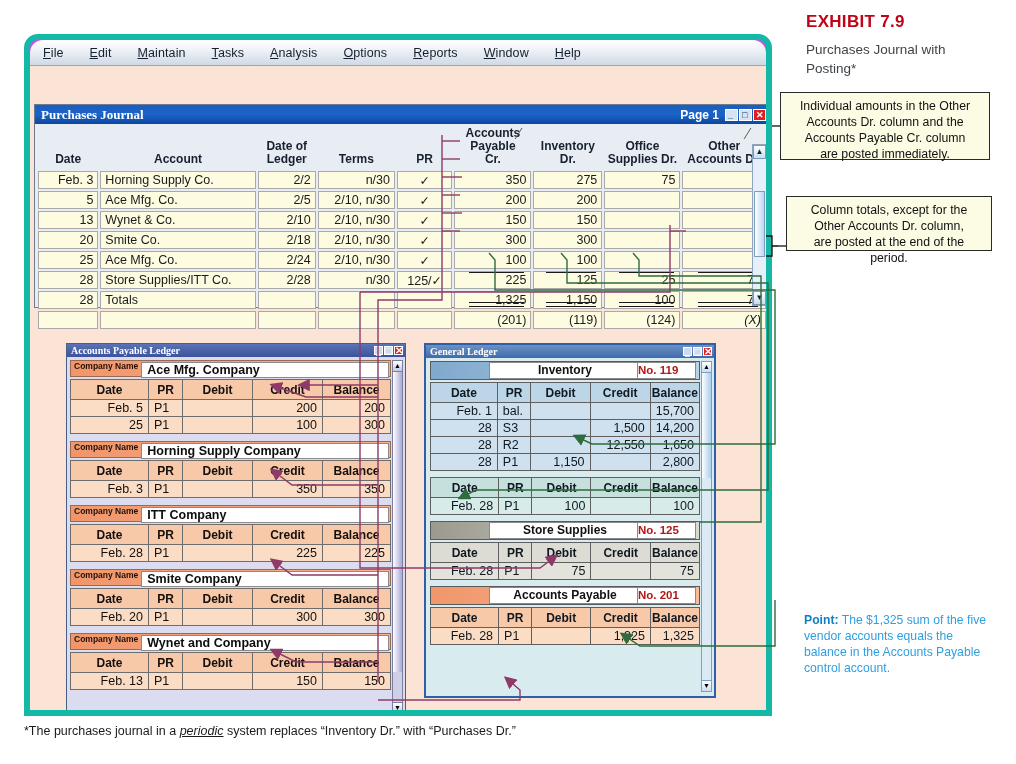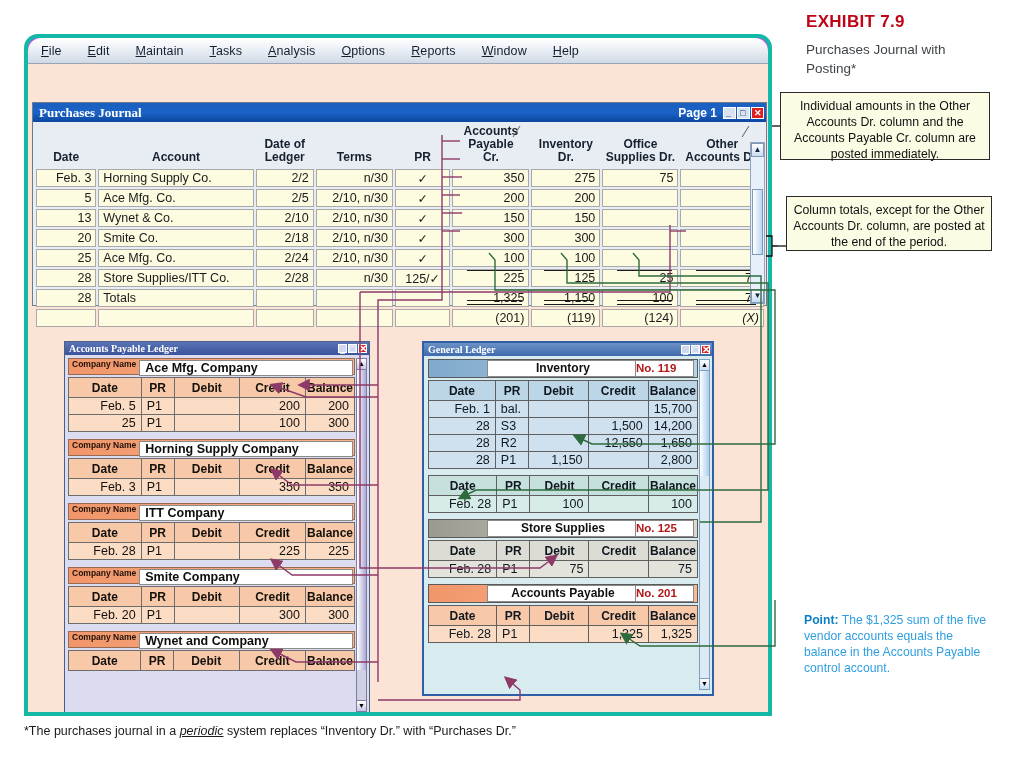--- a/index.html
+++ b/index.html
@@ -7,21 +7,21 @@
     width:1016px;height:764px;background:#ffffff;
     font-family:"Liberation Sans", sans-serif;
     -webkit-font-smoothing:antialiased;
     overflow:hidden;position:relative;
   }
   .root{position:absolute;left:0;top:0;width:1016px;height:764px;}
 
   
   .app-window{
     position:absolute;left:24px;top:34px;width:748px;height:682px;
-    border:4px solid #14b8a6;border-top-left-radius:14px;border-top-right-radius:14px;
+    border:6px solid #14b8a6;border-top-left-radius:14px;border-top-right-radius:14px;
     background:#d946ef;box-sizing:border-box;
   }
   .menubar{
     position:absolute;left:0;top:0;right:0;height:26px;
     background:linear-gradient(to bottom,#ffffff 0%,#eef2f7 40%,#cfd9e6 100%);
     border-top-left-radius:13px;border-top-right-radius:13px;
     border-bottom:1px solid #9aa6b4;
     display:flex;align-items:center;box-sizing:border-box;
   }
   .menu-item{
@@ -142,21 +142,21 @@
   .gl-scroll .a{height:10px;background:linear-gradient(to bottom,#fff,#c9def2);border-bottom:1px solid #7d9fc0;
      font-size:7px;text-align:center;line-height:9px;}
   .gl-scroll .a.b{position:absolute;bottom:0;left:0;right:0;border-bottom:0;border-top:1px solid #7d9fc0;}
   .gl-scroll .th{position:absolute;left:0;right:0;top:11px;height:105px;
      background:linear-gradient(to right,#ffffff,#aacdee);}
 
   
   .exh-num{position:absolute;left:806px;top:12px;font-size:17px;font-weight:700;color:#c00418;letter-spacing:.3px;}
   .exh-sub{position:absolute;left:806px;top:40px;width:190px;font-size:13.5px;color:#3f4448;line-height:19px;}
   .callout{position:absolute;background:#fcfbe4;border:1px solid #2a2a2a;
-     font-size:12.3px;color:#111;line-height:16px;text-align:center;box-sizing:border-box;padding:5px 1px;}
+     font-size:12.3px;color:#111;line-height:16px;text-align:center;box-sizing:border-box;padding:5px 18px;}
   .co1{left:780px;top:92px;width:210px;height:68px;}
   .co2{left:786px;top:196px;width:206px;height:55px;}
   .point{position:absolute;left:804px;top:612px;width:185px;font-size:12.2px;line-height:16px;color:#2f9fe0;}
   .point b{color:#0f7fc4;}
   .footnote{position:absolute;left:24px;top:724px;font-size:12.5px;color:#1a1a1a;}
   .footnote i{font-style:italic;text-decoration:underline;}
 
   svg.overlay{position:absolute;left:0;top:0;width:1016px;height:764px;pointer-events:none;}
 </style>
 </head>
@@ -321,21 +321,21 @@
           <div class="tick" style="left:712px;top:4px;"></div>
 
           <div class="pj-scroll">
             <div class="arw">▲</div>
             <div class="thumb"></div>
             <div class="arw bot">▼</div>
           </div>
         </div>
       </div>
 
-      <div class="subwin ap" style="left:36px;top:277px;width:306px;height:375px;">
+      <div class="subwin ap" style="left:36px;top:277px;width:340px;height:375px;">
         <div class="subwin-title">
           <span>Accounts Payable Ledger</span>
           <span class="mini">
             <span class="mb">_</span>
             <span class="mb">□</span>
             <span class="mb x">✕</span>
           </span>
         </div>
         <div class="ap-inner" id="ap-inner">
             <div class="coname">
@@ -473,20 +473,27 @@
                 <col style="width:70px">
                 <col style="width:auto">
               </colgroup>
               <tbody>
                 <tr>
                   <th>Date</th>
                   <th>PR</th>
                   <th>Debit</th>
                   <th>Credit</th>
                   <th>Balance</th>
+                </tr>
+                <tr>
+                  <td class="r">Feb. 13</td>
+                  <td class="l">P1</td>
+                  <td class="r"></td>
+                  <td class="r">150</td>
+                  <td class="r">150</td>
                 </tr>
               </tbody>
             </table>
           </div>
         <div class="ap-scroll">
           <div class="a">▲</div>
           <div class="th"></div>
           <div class="a b">▼</div>
         </div>
       </div>

